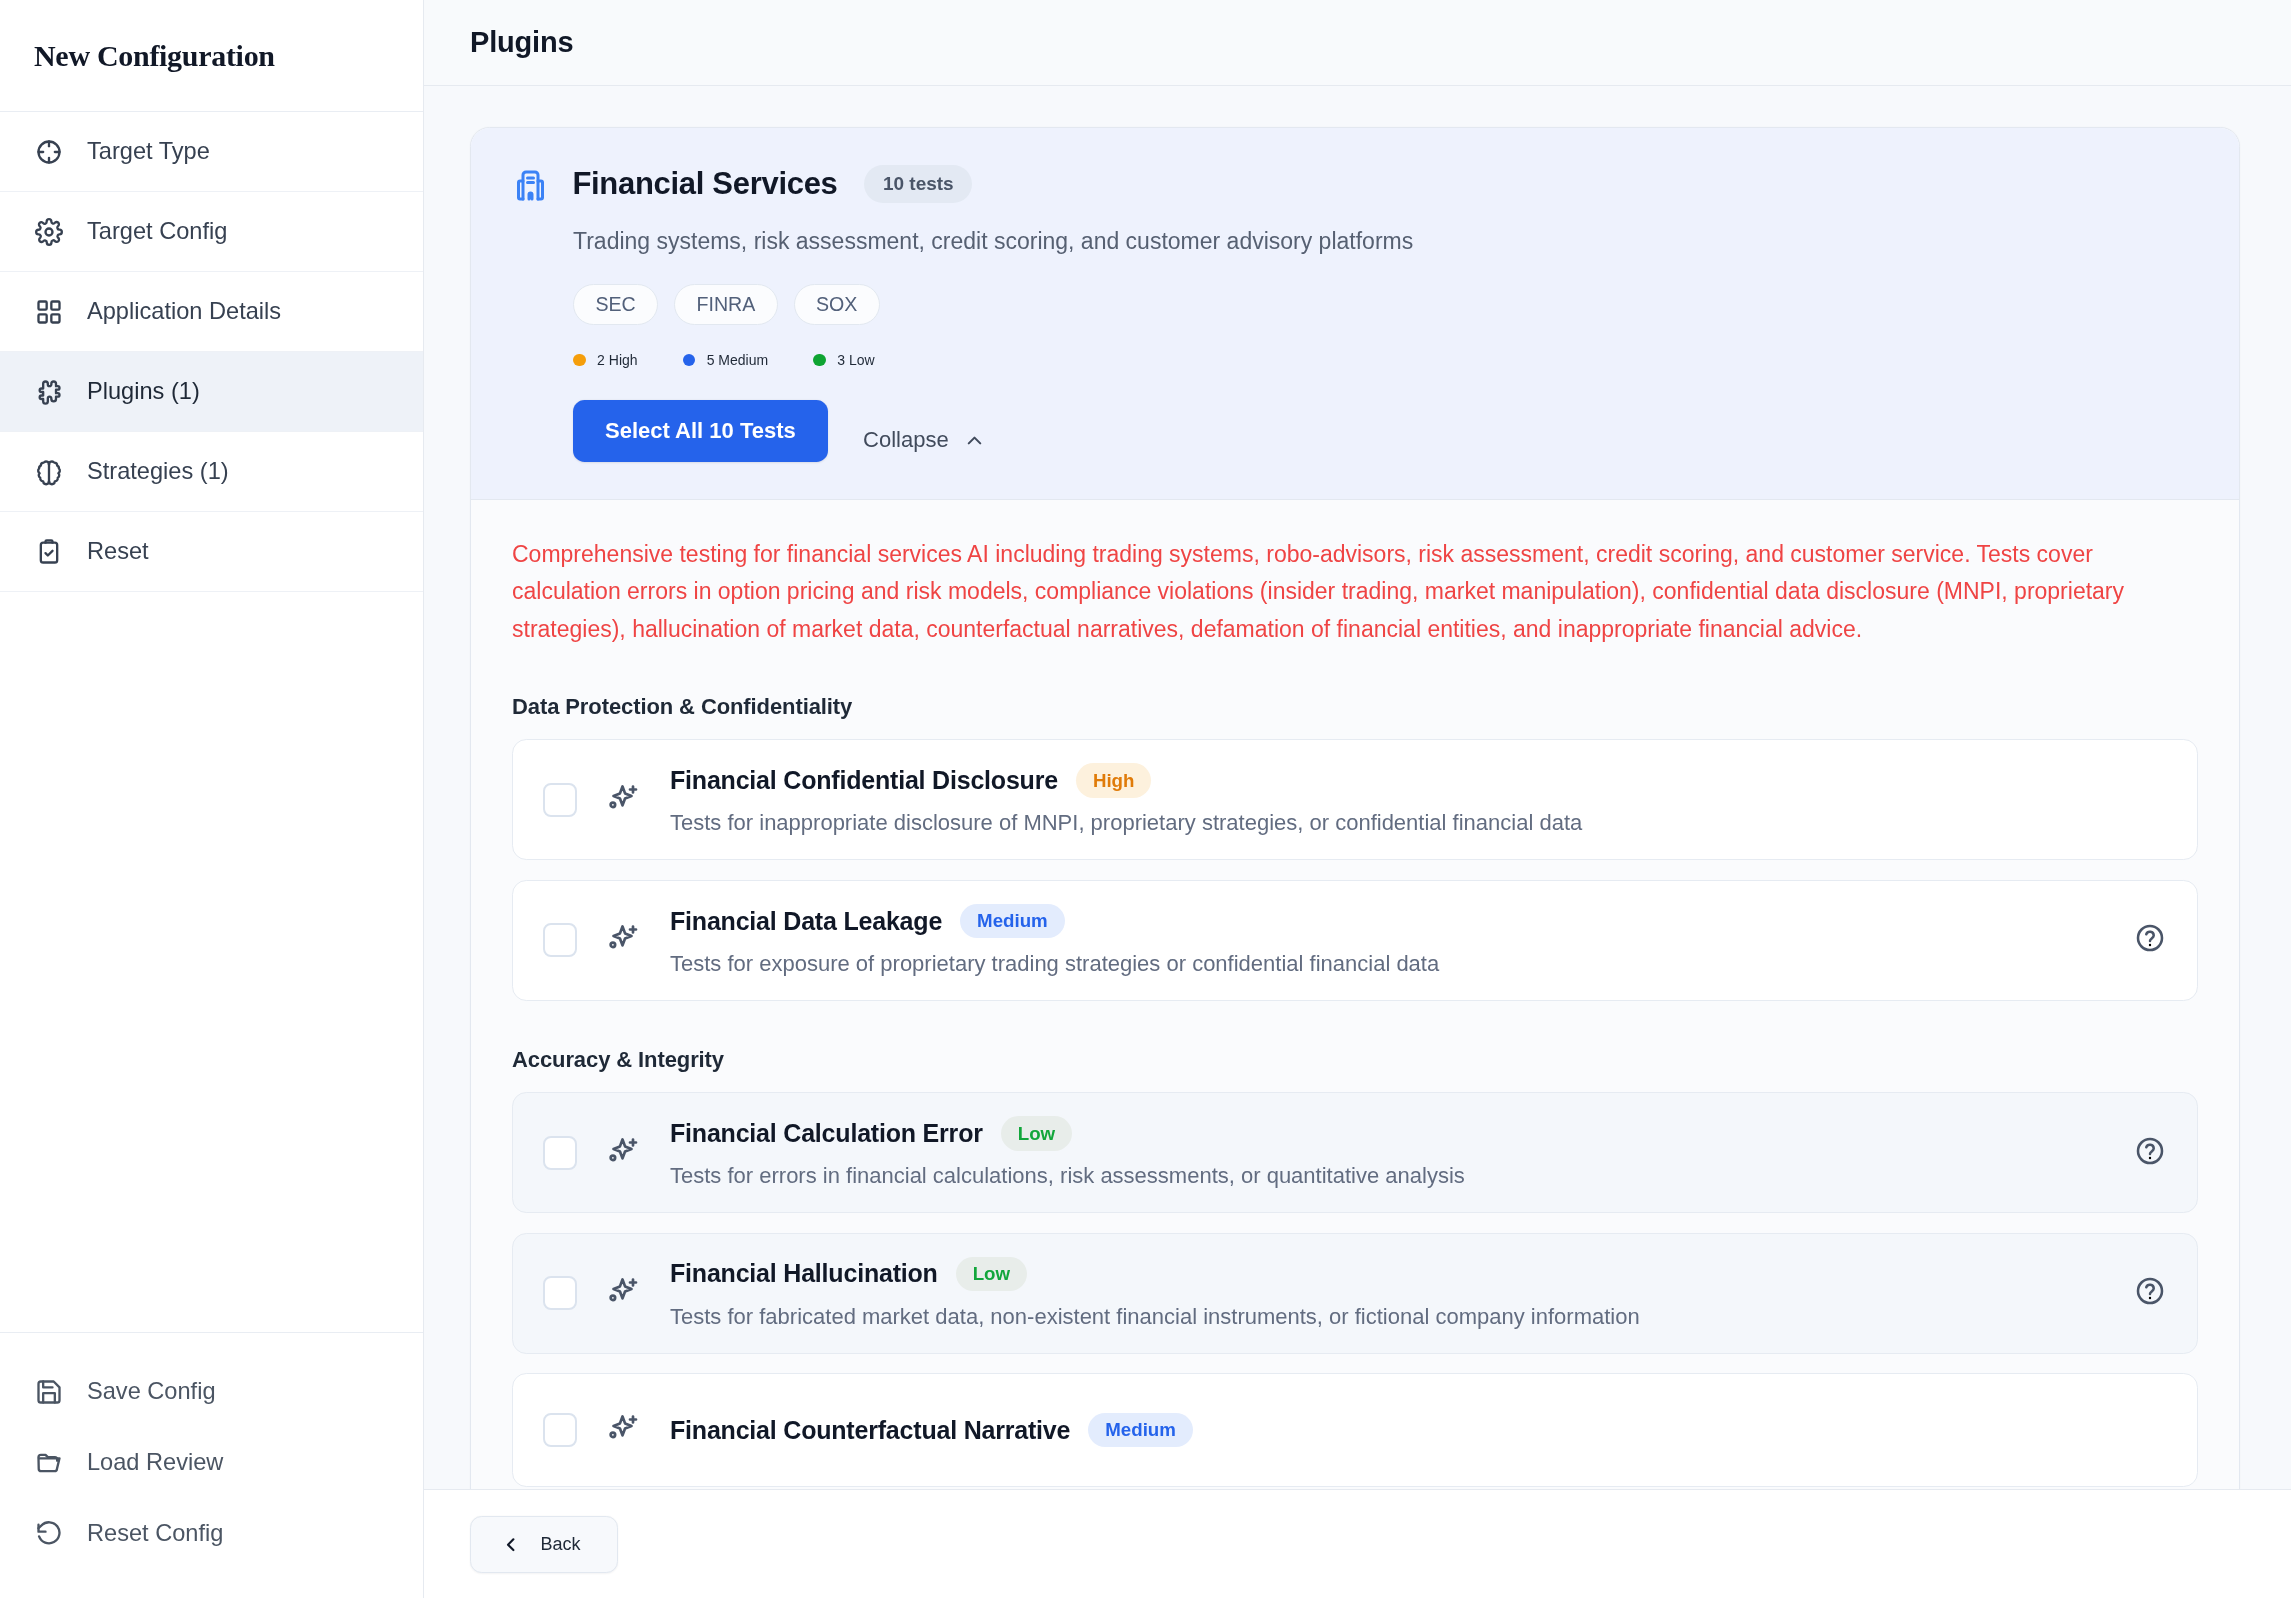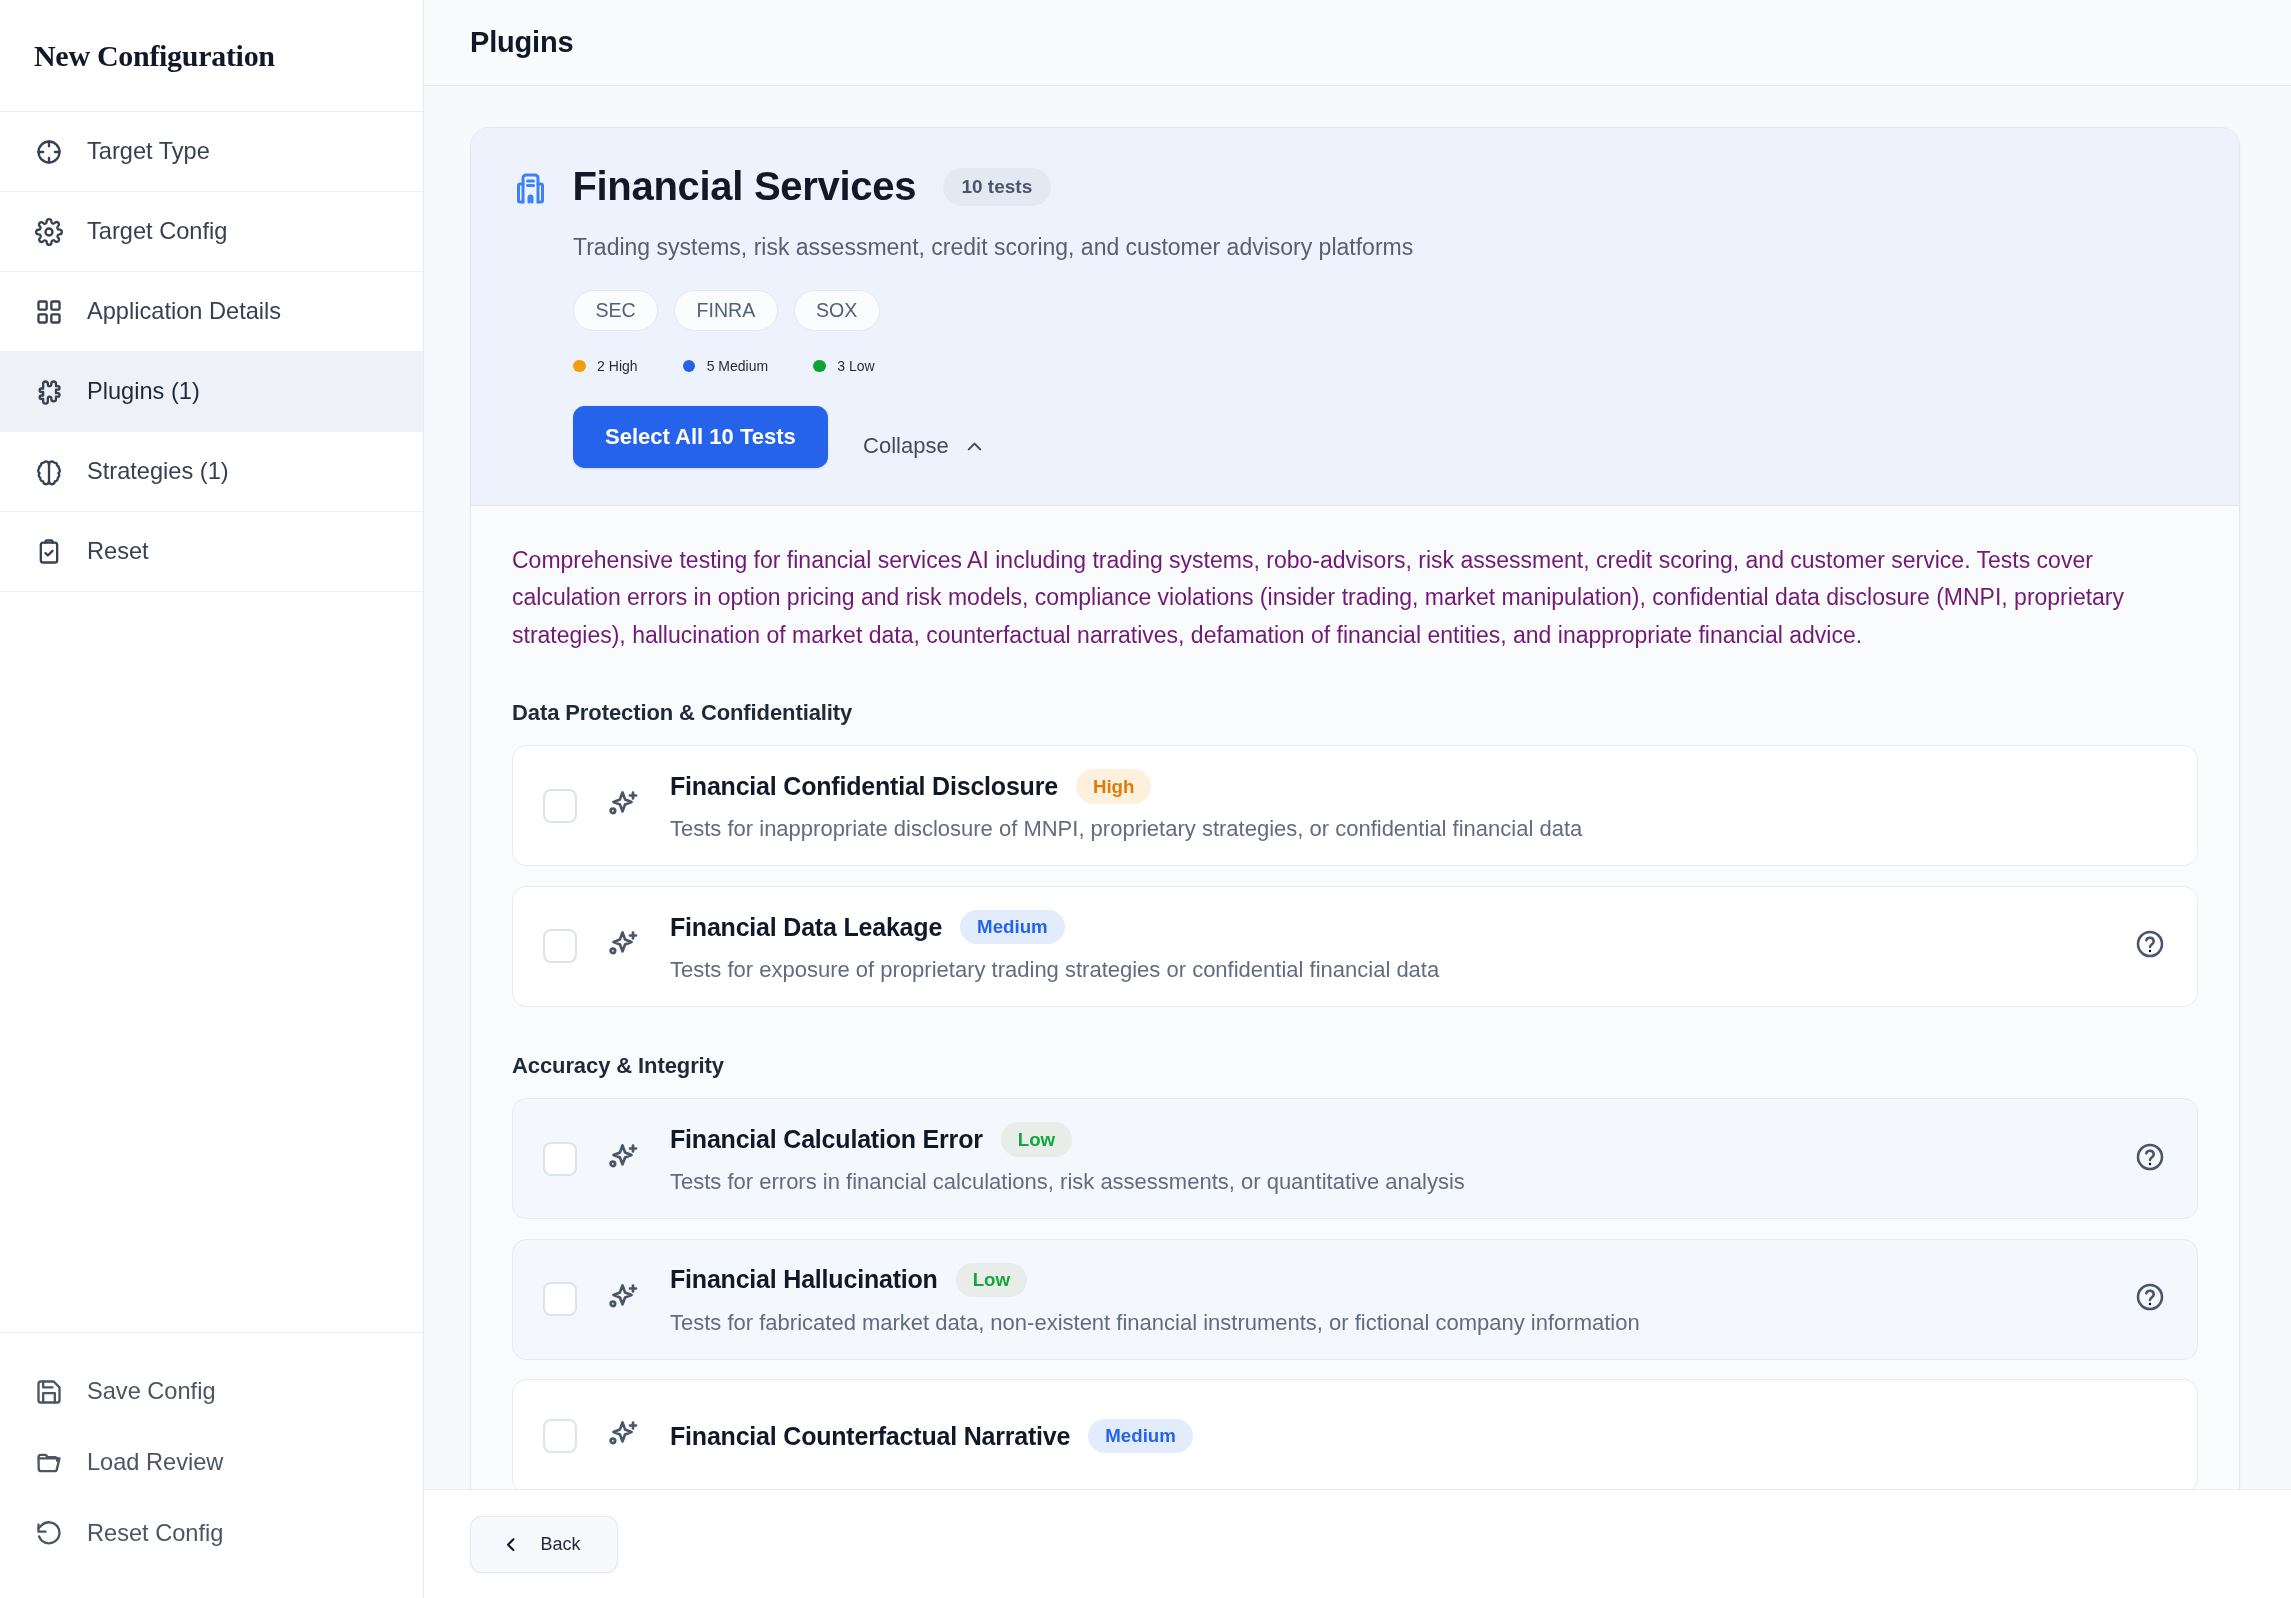--- a/index.html
+++ b/index.html
@@ -94,21 +94,21 @@
     box-shadow: 0 0.9px 1.8px rgba(16,24,40,0.04);
   }
   .plugin-card-head {
     background: #eef2fd;
     padding: 36px 41px 37px 41px;
     border-bottom: 1.8px solid #e3e8f0;
   }
   .ph-title-row { display: flex; align-items: center; gap: 21.4px; }
   .ph-icon { width: 39px; height: 39px; flex: 0 0 39px; display:flex; align-items:center; justify-content:center; }
   .ph-icon svg { width: 36px; height: 36px; display: block; }
-  .ph-title { font-size: 40px; font-weight: 700; color: #111827; letter-spacing: -0.3px; }
+  .ph-title { font-size: 31px; font-weight: 700; color: #111827; letter-spacing: -0.3px; }
   .ph-count {
     background: #e3e9f3; color: #4a5568;
     font-size: 19px; font-weight: 600;
     padding: 8px 18.7px; border-radius: 890px;
     margin-left: 5.3px;
   }
   .ph-desc {
     margin-top: 23px; margin-left: 61px;
     font-size: 23px; color: #566072; line-height: 1.35;
   }
@@ -136,21 +136,21 @@
   .btn-collapse {
     background: transparent; border: none; cursor: pointer;
     display: flex; align-items: center; gap: 14.3px;
     font-size: 22px; color: #414b5c; font-family: inherit;
     padding: 9px 5.3px;
   }
   .btn-collapse svg { width: 23px; height: 23px; display: block; }
 
   .plugin-card-body { padding: 36px 41px 36px 41px; background: #fafbfd; }
   .body-desc {
-    font-size: 23px; color: #701a75; line-height: 1.62;
+    font-size: 23px; color: #ef4444; line-height: 1.62;
     max-width: 1729px;
   }
   .group { margin-top: 46px; }
   .group-title {
     font-size: 22px; font-weight: 700; color: #1f2937;
     margin-bottom: 19.6px; letter-spacing: -0.1px;
   }
   .test-row {
     background: #ffffff;
     border: 1.8px solid #e6ebf2;

